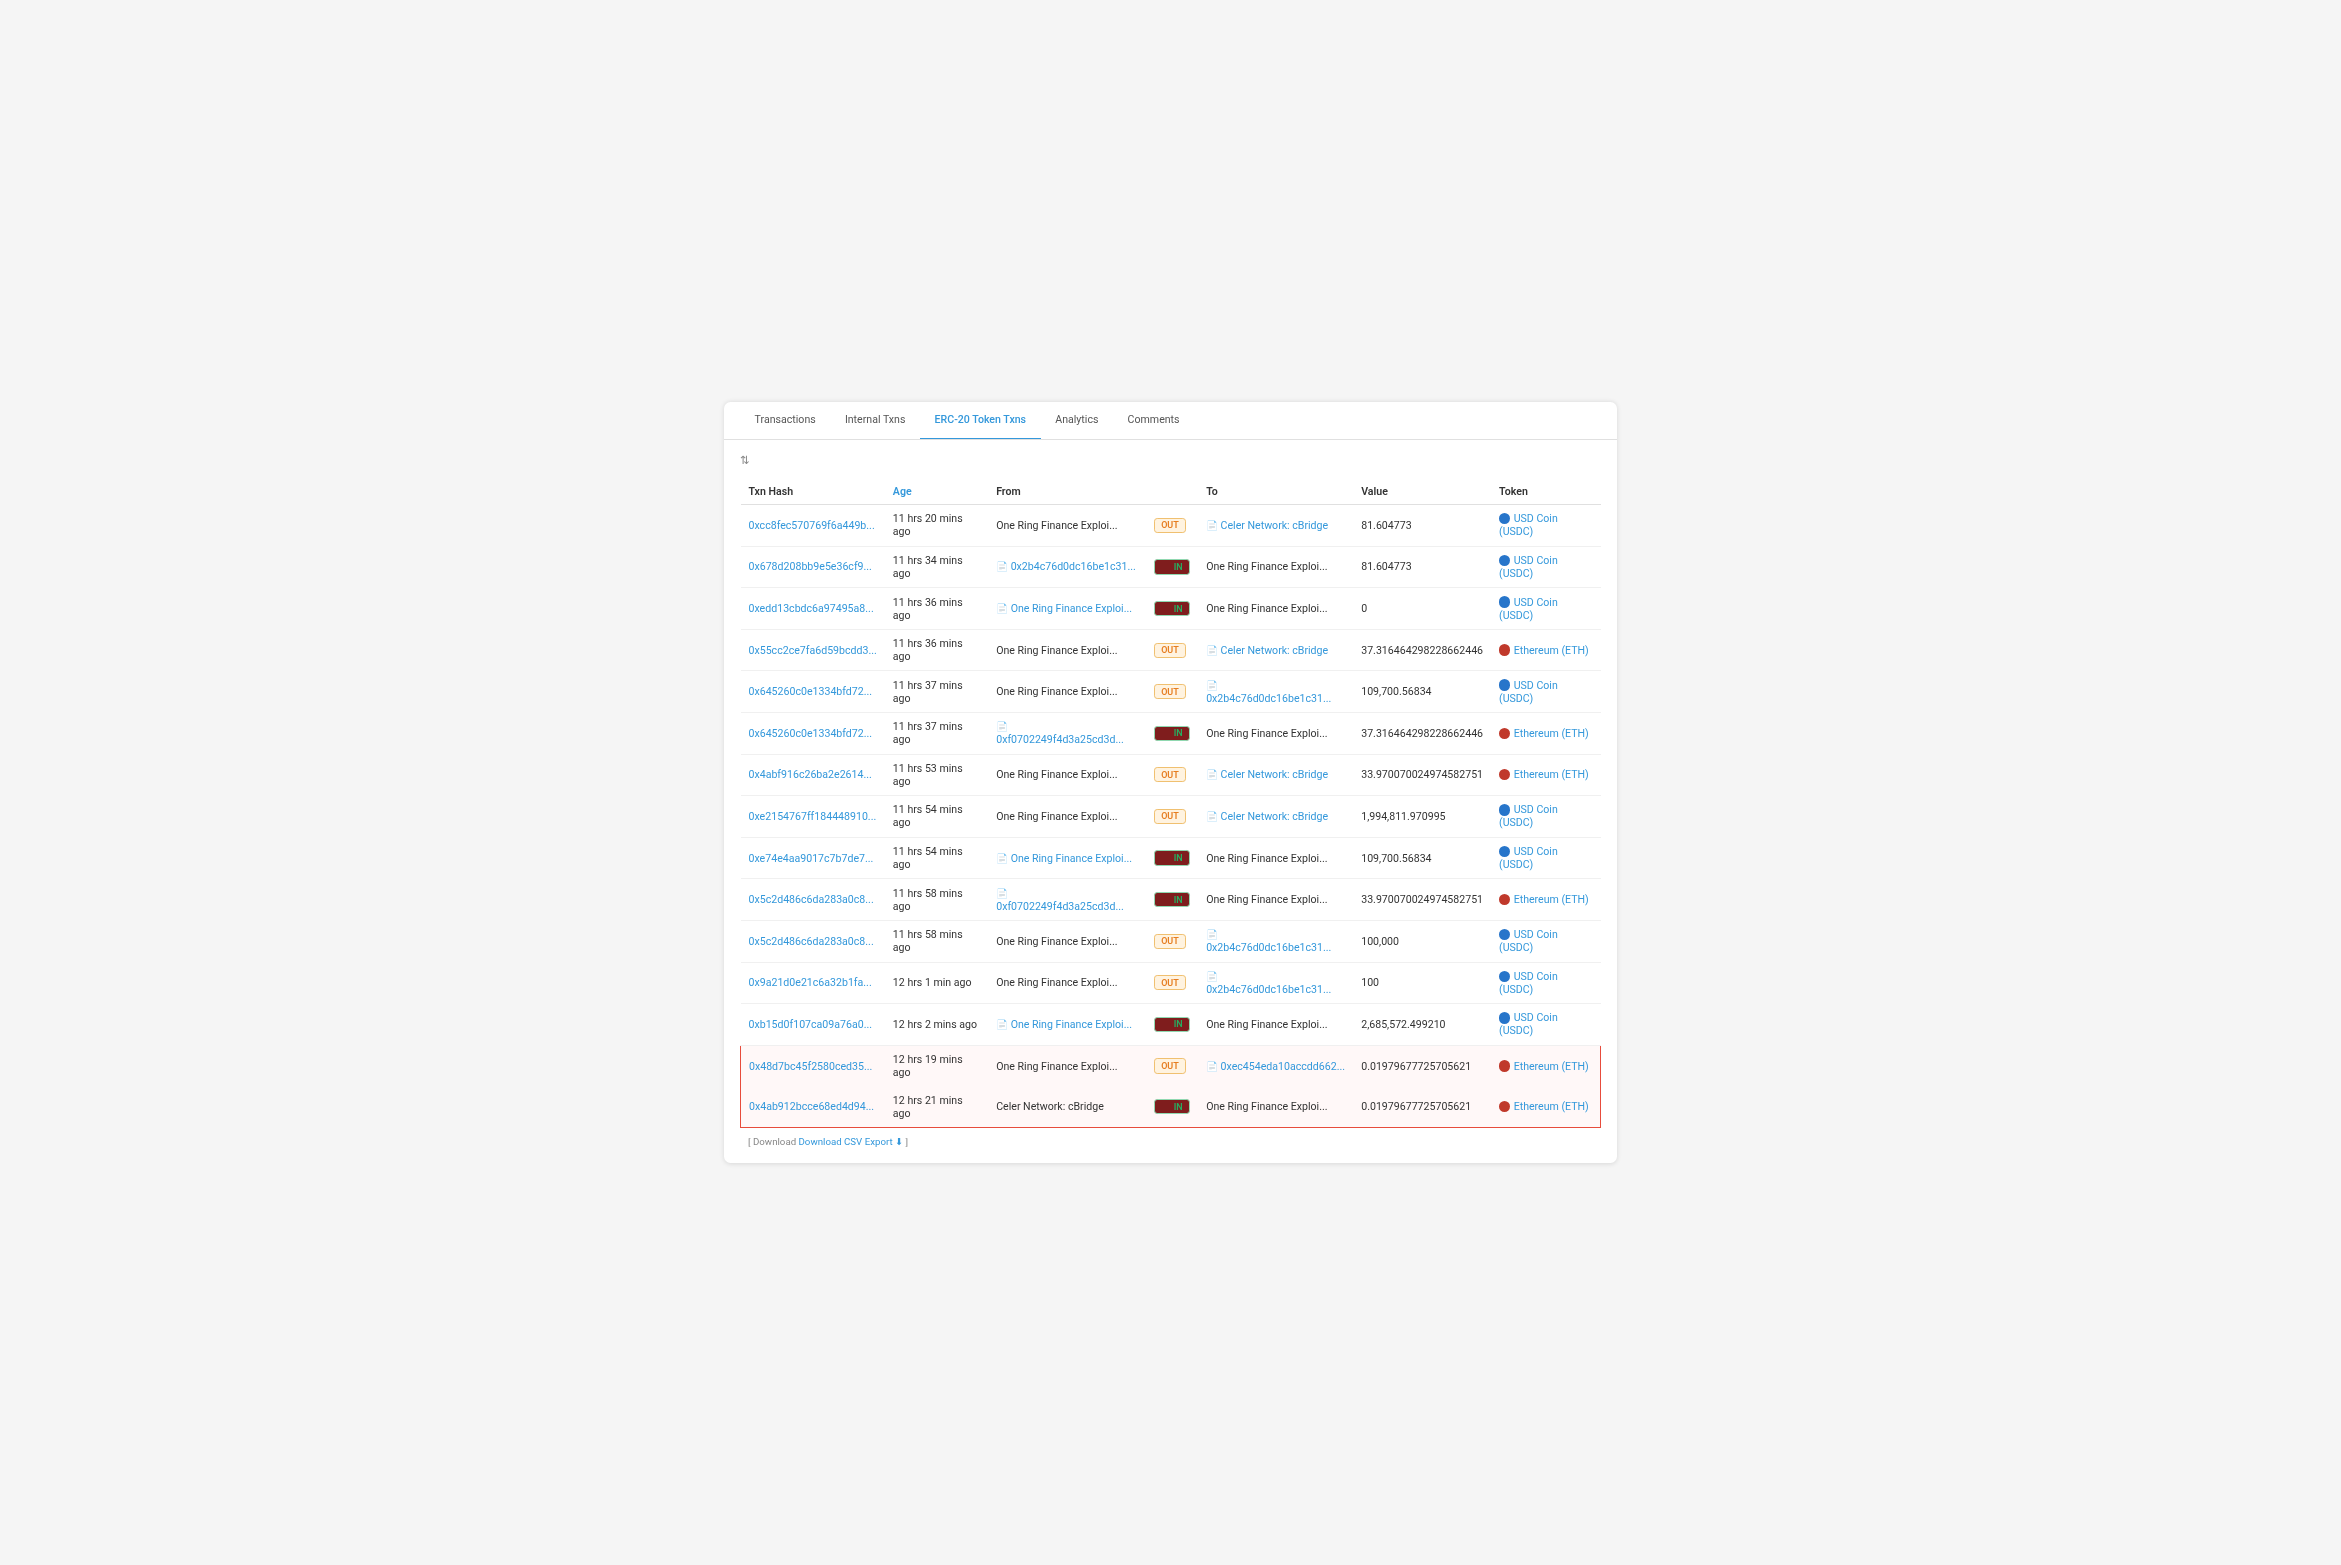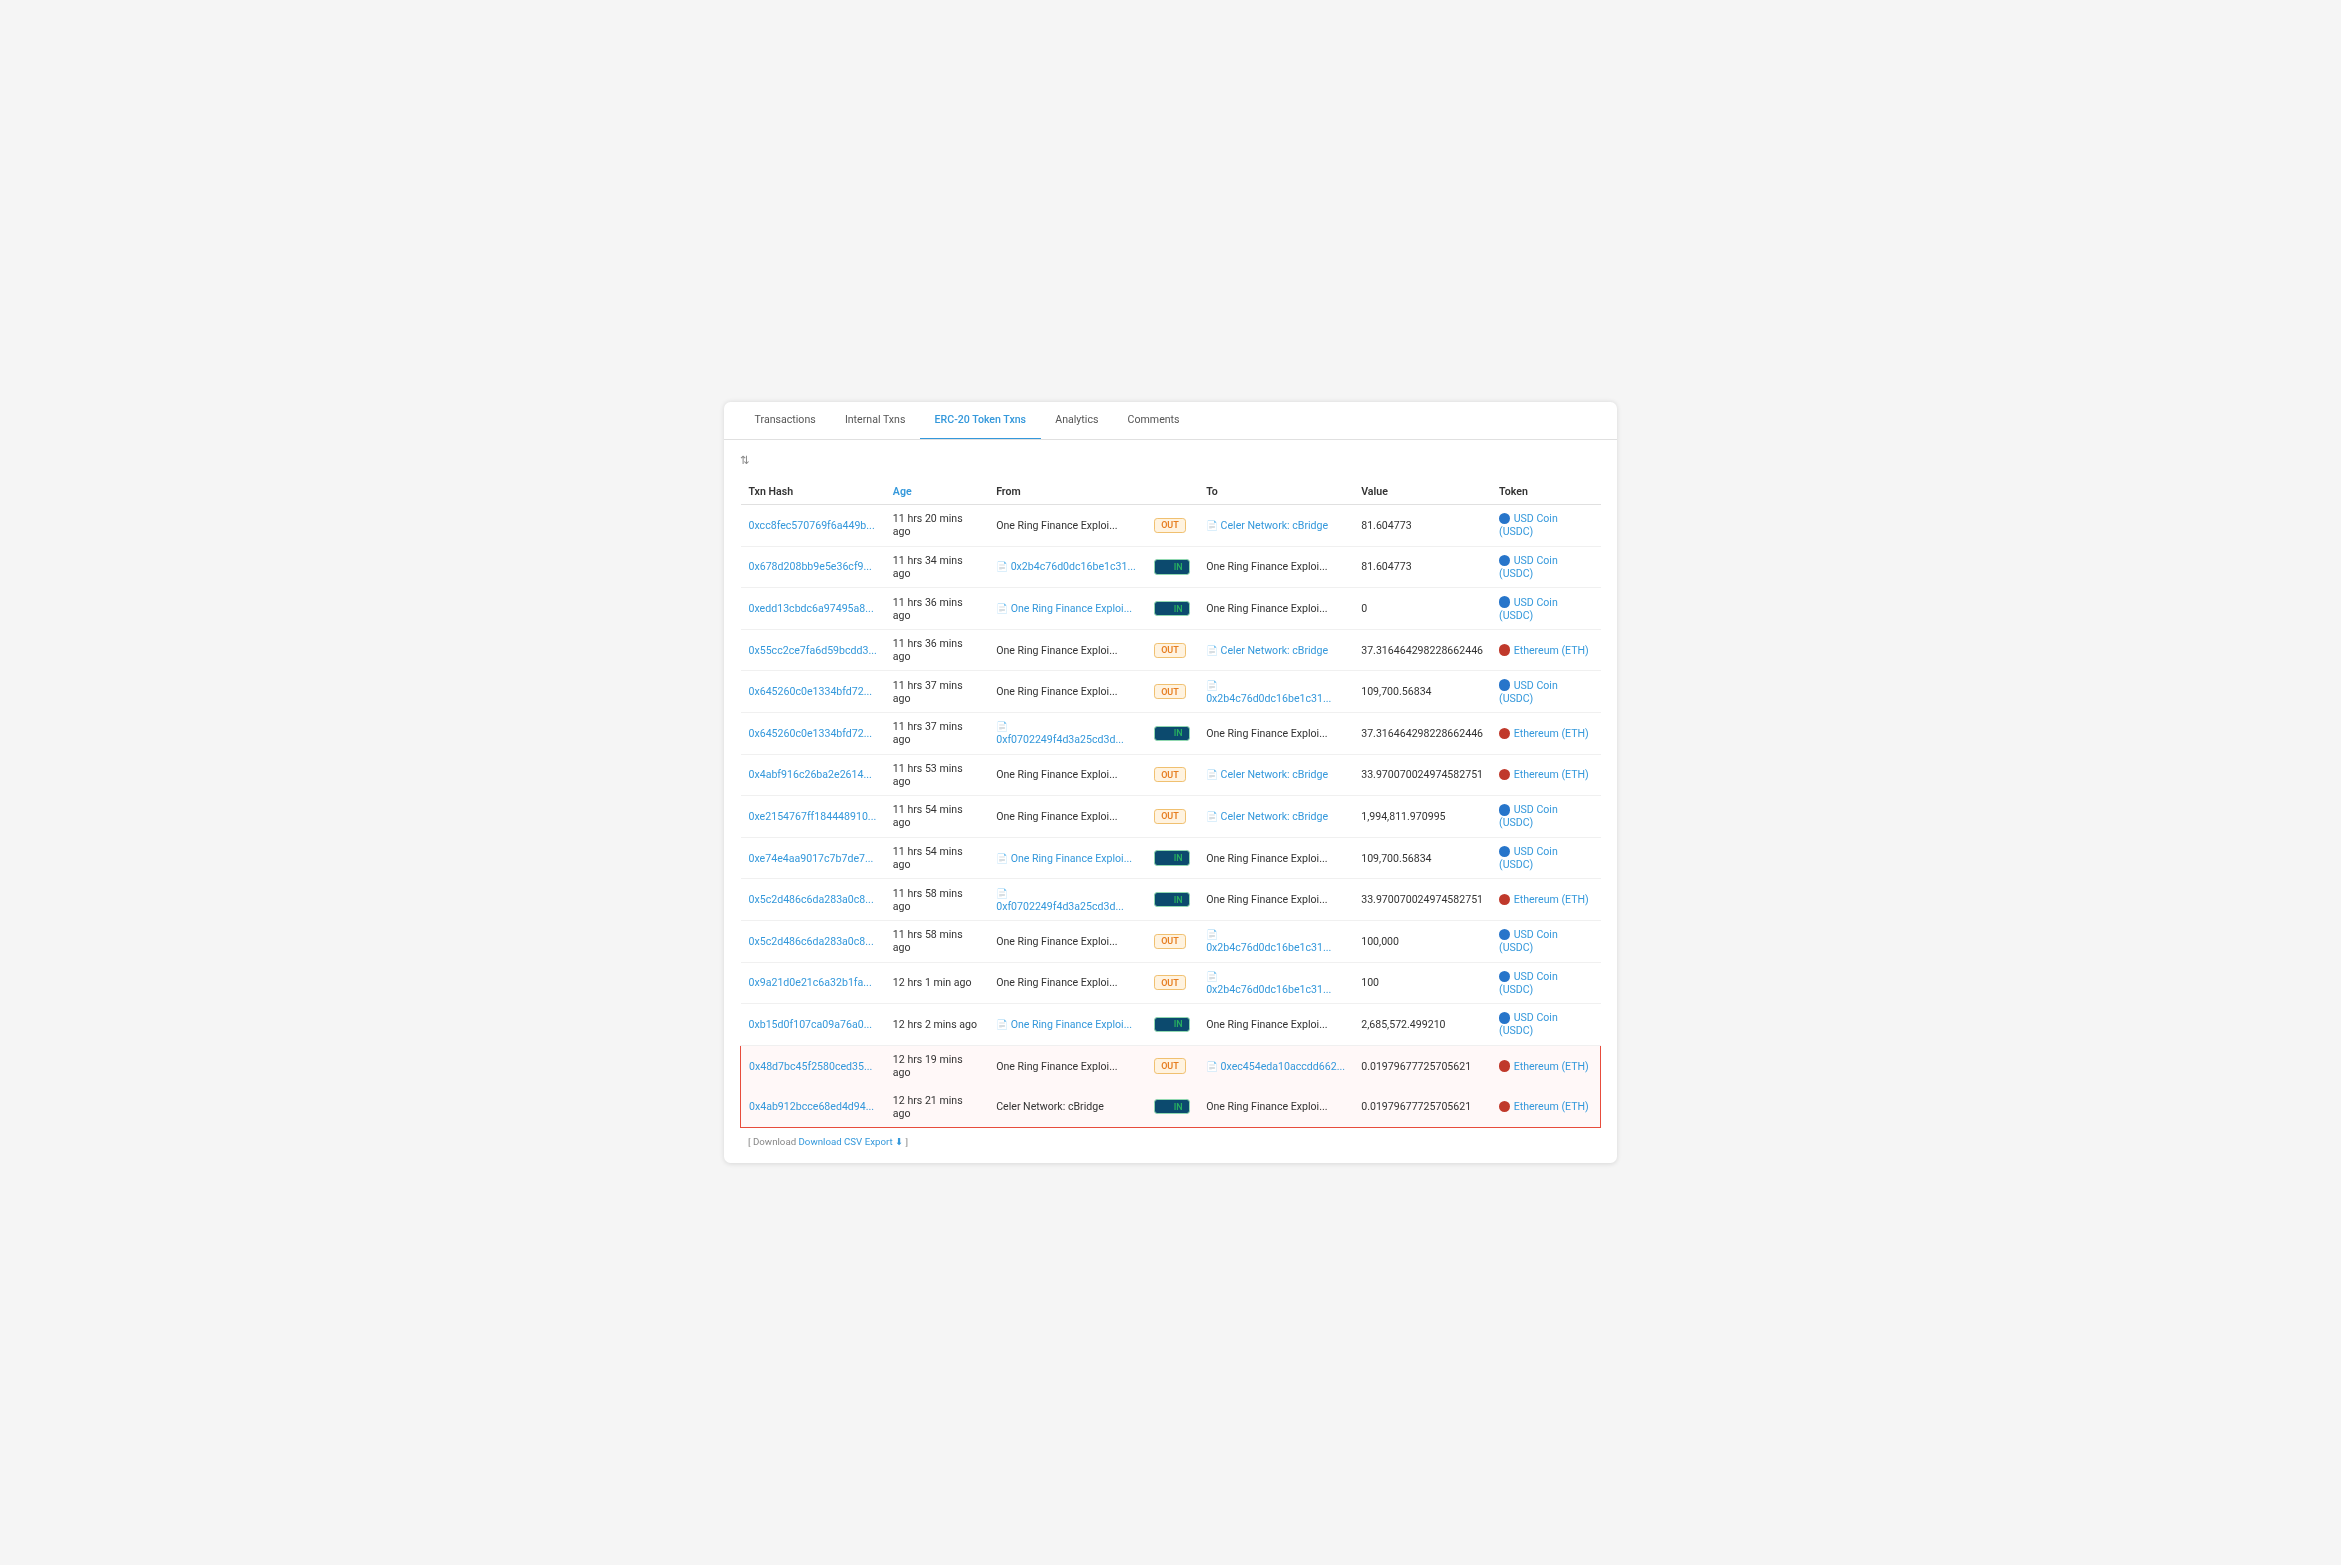--- a/index.html
+++ b/index.html
@@ -95,21 +95,21 @@
       font-weight: 600;
       min-width: 29px;
       text-align: center;
     }
     .badge-out {
       background: #fff3e0;
       color: #e67e22;
       border: 0.8px solid #f0c070;
     }
     .badge-in {
-      background: #0c4a6e;
+      background: #7f1d1d;
       color: #27ae60;
       border: 0.8px solid #90d8b0;
       padding-left: 19px;
     }
     .token-icon {
       display: inline-block;
       width: 11.4px;
       height: 11.4px;
       border-radius: 50%;
       margin-right: 3.2px;

